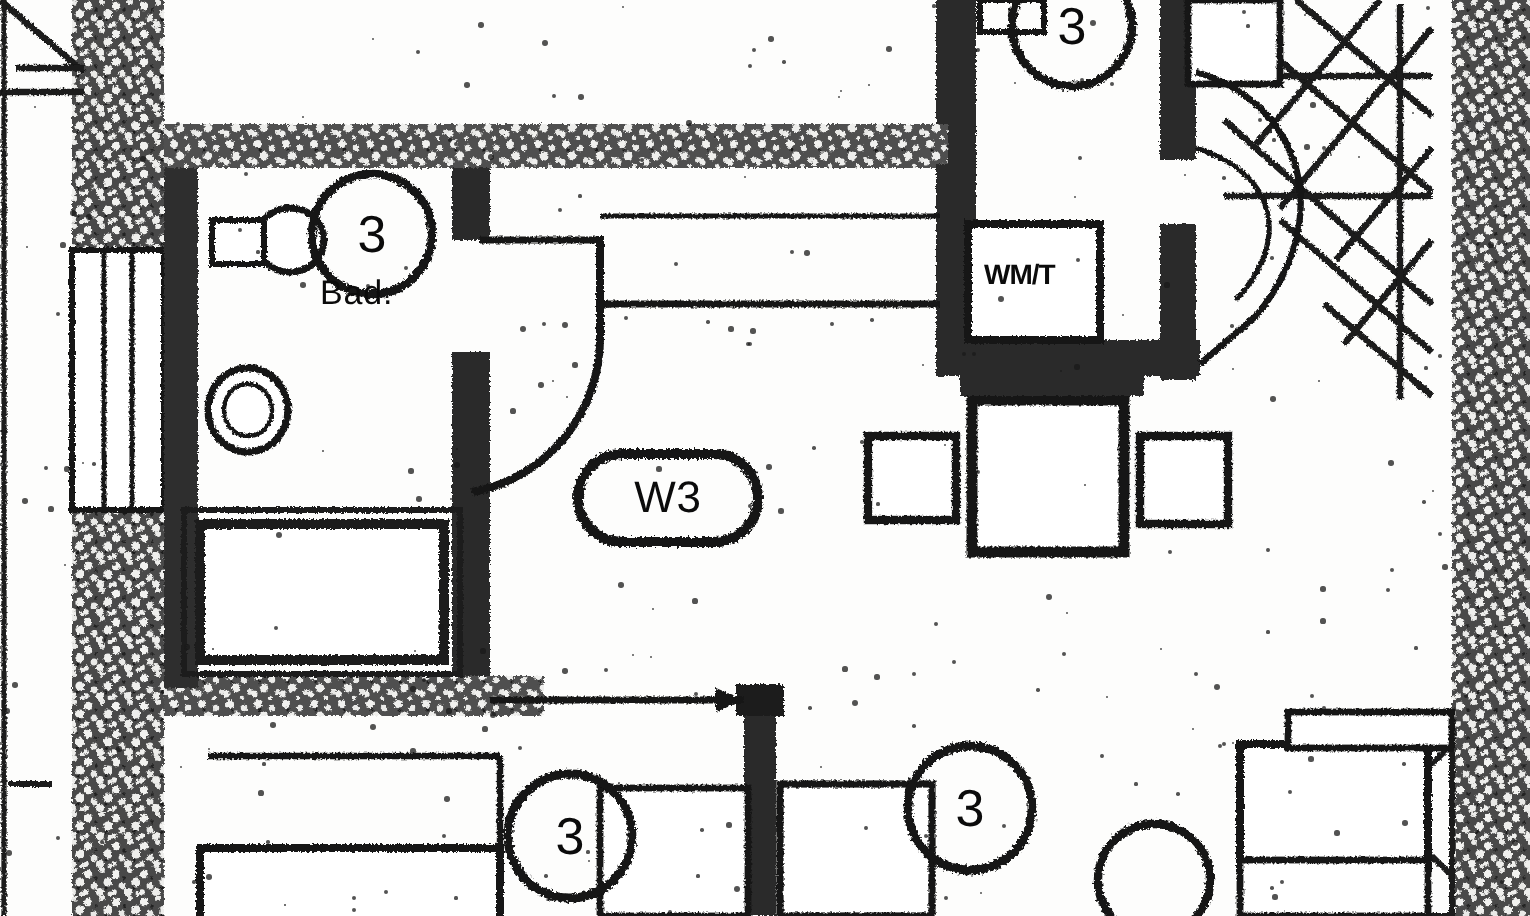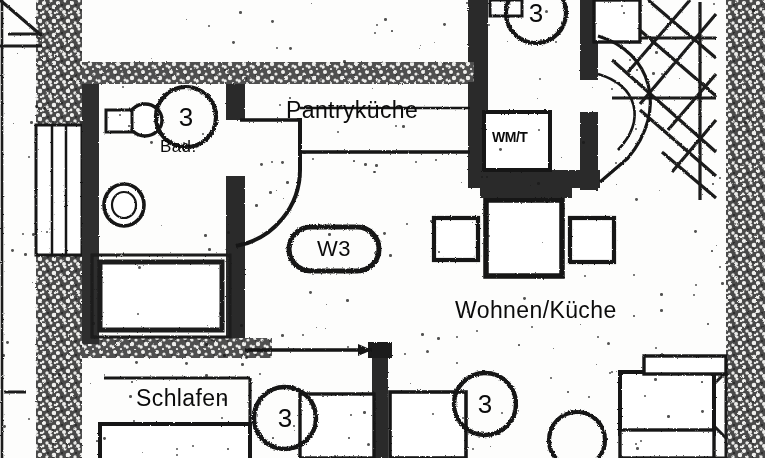--- a/index.html
+++ b/index.html
@@ -191,28 +191,25 @@
       <circle cx="186" cy="117" r="30" fill="none" stroke="#141414" stroke-width="4.2"></circle>
       <circle cx="536" cy="13" r="30" fill="none" stroke="#141414" stroke-width="4.2"></circle>
       <circle cx="285" cy="418" r="31" fill="none" stroke="#141414" stroke-width="4.4"></circle>
       <circle cx="485" cy="404" r="31" fill="none" stroke="#141414" stroke-width="4.4"></circle>
       <circle cx="577" cy="440" r="28" fill="none" stroke="#141414" stroke-width="4.2"></circle>
 
       <rect x="289" y="227" width="90" height="44" rx="22" ry="22" fill="none" stroke="#141414" stroke-width="5"></rect>
     </g>
   </svg>
 
-  <div class="lbl lbl-room" style="left:286px; top:110px; transform:translateY(-50%);">Pantryküche</div>
 
   <div class="lbl lbl-small" style="left:160px; top:147px; transform:translateY(-50%);">Bad.</div>
 
 
-  <div class="lbl lbl-room" style="left:455px; top:310px; transform:translateY(-50%);">Wohnen/Küche</div>
-
-  <div class="lbl lbl-room" style="left:136px; top:398px; transform:translateY(-50%);">Schlafen</div>
+
 
   <div class="lbl lbl-appl" style="left:492px; top:137px; transform:translateY(-50%);">WM/T</div>
 
   <div class="lbl lbl-tag" style="left:334px; top:249px; transform:translate(-50%,-50%);">W3</div>
 
   <div class="cmark lbl-num" style="left:186px; top:117px; width:0; height:0; transform:translate(-50%,-50%);">3</div>
   <div class="cmark lbl-num" style="left:536px; top:13px; width:0; height:0; transform:translate(-50%,-50%);">3</div>
   <div class="cmark lbl-num" style="left:285px; top:418px; width:0; height:0; transform:translate(-50%,-50%);">3</div>
   <div class="cmark lbl-num" style="left:485px; top:404px; width:0; height:0; transform:translate(-50%,-50%);">3</div>
   <div class="cmark lbl-num" style="left:577px; top:440px; width:0; height:0; transform:translate(-50%,-50%);"></div>

